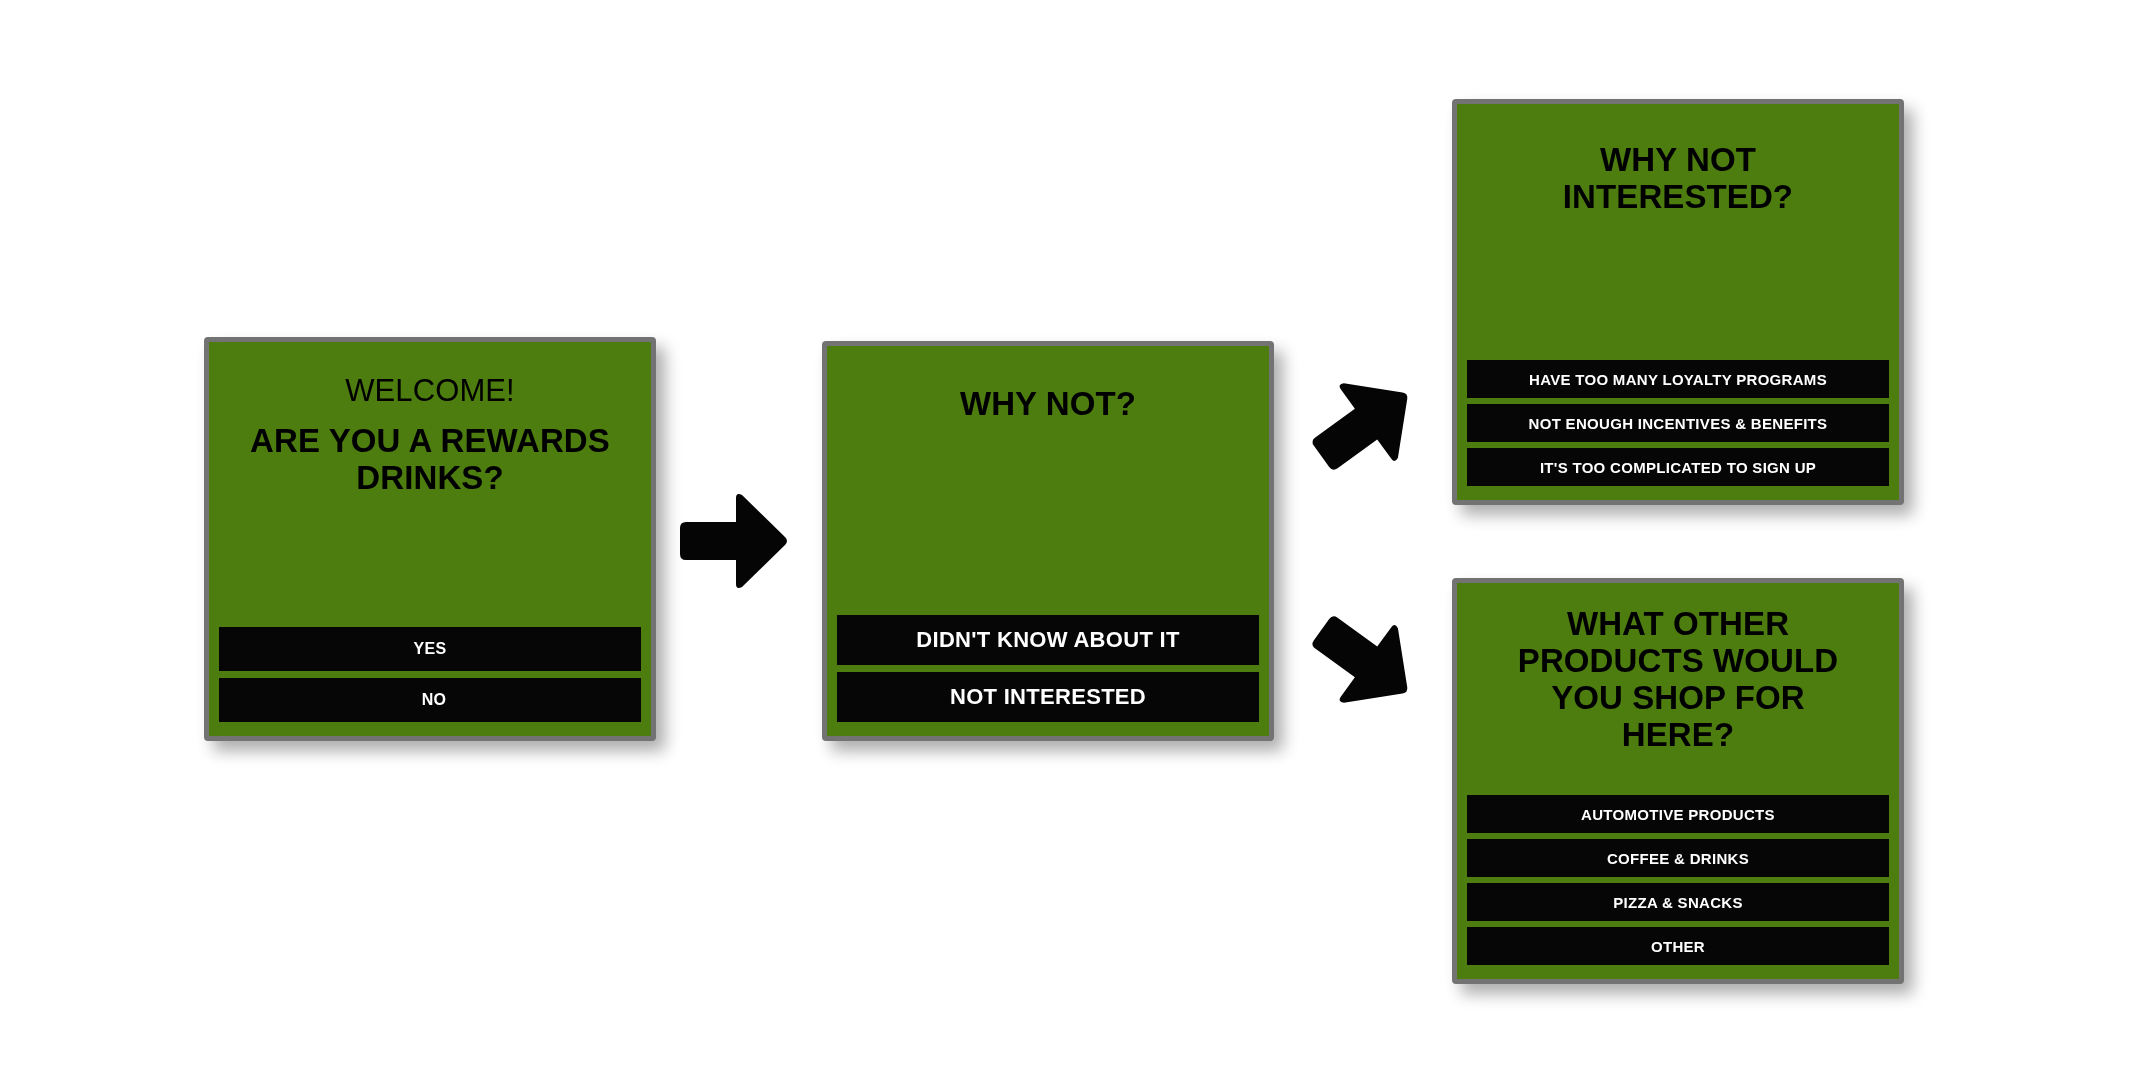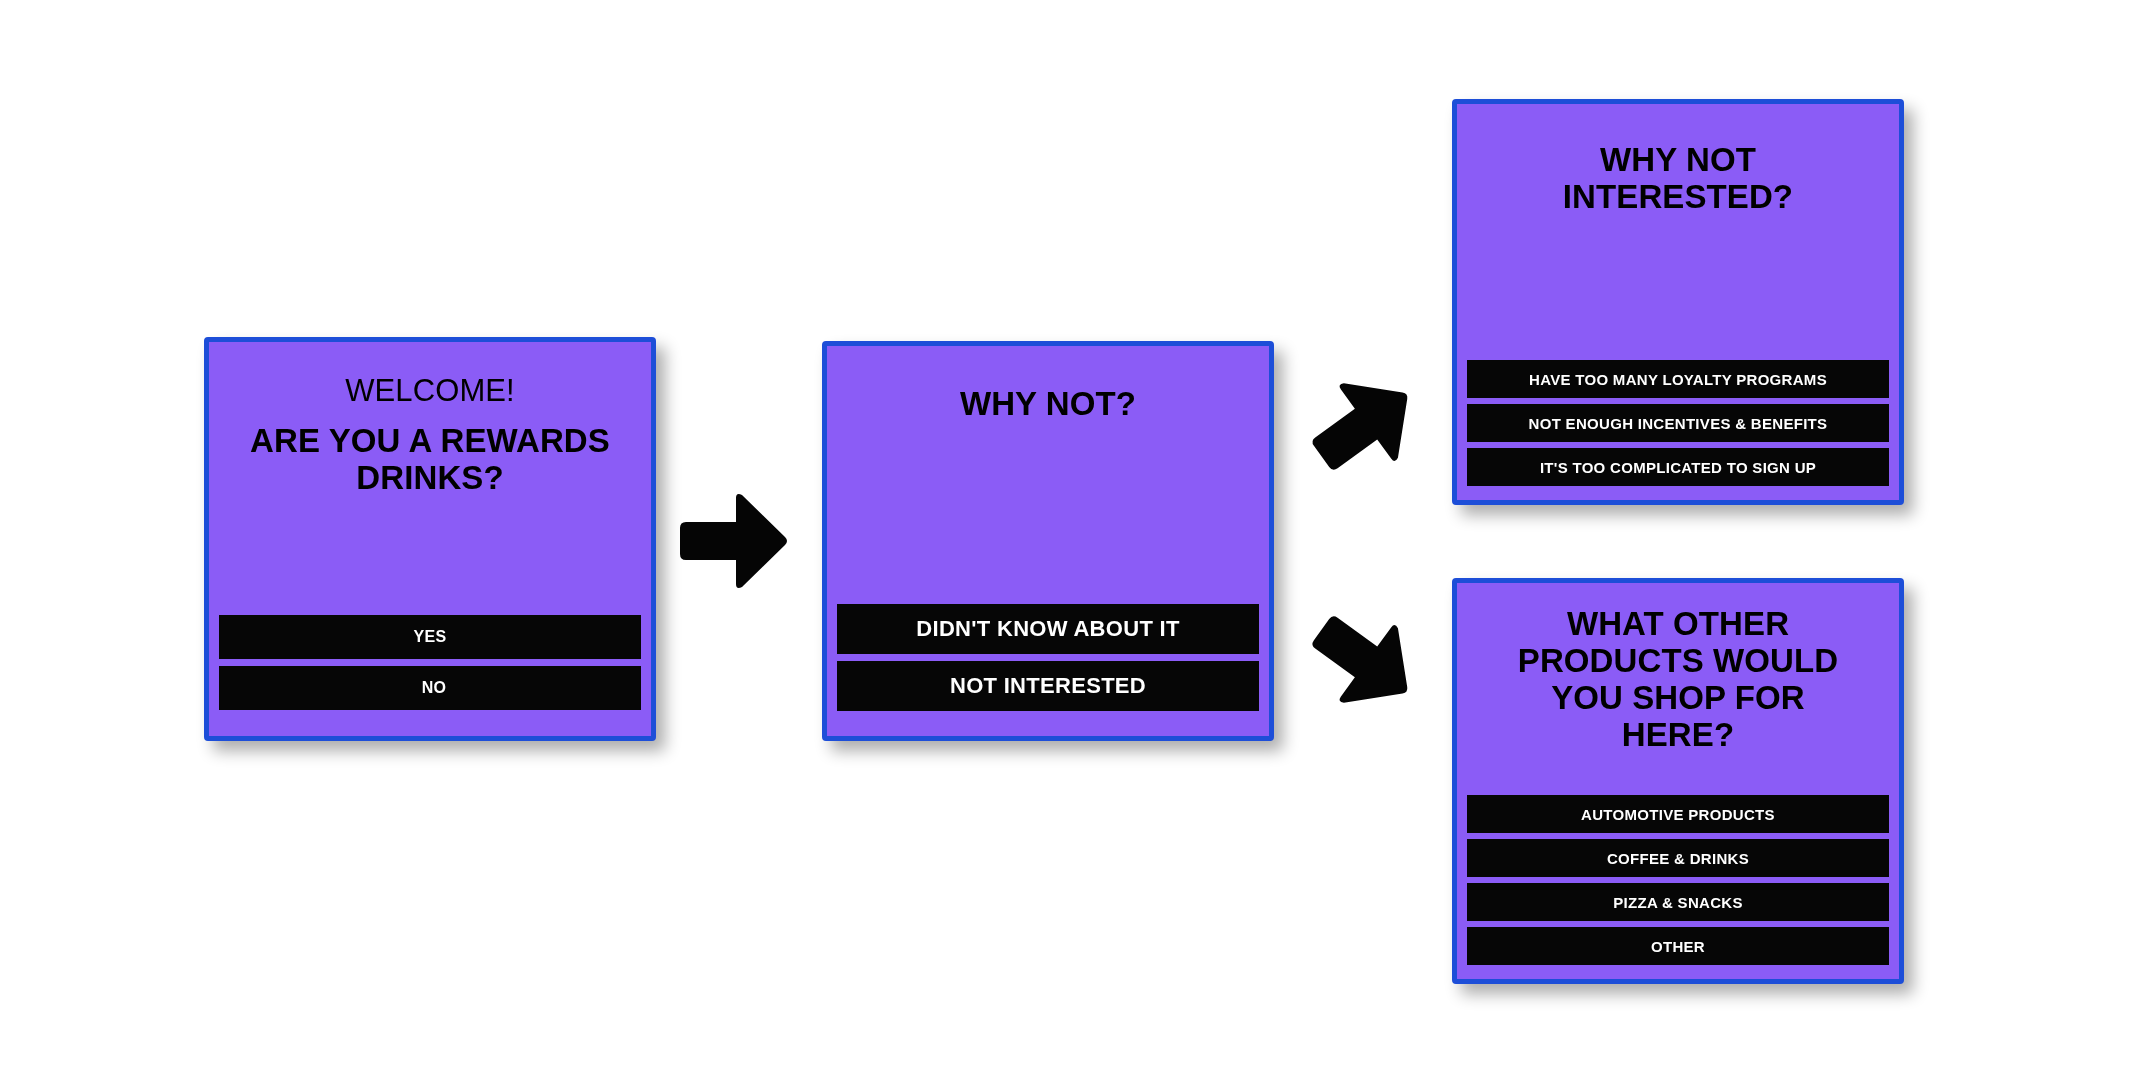--- a/index.html
+++ b/index.html
@@ -20,22 +20,22 @@
     position: absolute;
     left: 0; top: 0;
     width: 2143px;
     height: 1080px;
   }
 
   
   .card {
     position: absolute;
     box-sizing: border-box;
-    background: #8b5cf6;
-    border: 5px solid #1d4ed8;
+    background: #4d7c0f;
+    border: 5px solid #737373;
     border-radius: 4px;
     box-shadow: 9px 10px 16px rgba(0,0,0,0.32);
     display: flex;
     flex-direction: column;
     align-items: center;
   }
 
   .card-title {
     text-align: center;
     color: #000000;
@@ -86,29 +86,29 @@
     height: 404px;
     padding: 18px 0 10px 0;
   }
   #card-welcome .card-title { margin-top: 14px; }
   #card-welcome .options { padding: 0 10px 4px 10px; }
   #card-welcome .option-btn {
     height: 44px;
     font-size: 16px;
     margin-bottom: 7px;
   }
-  #card-welcome .option-btn:last-child { margin-bottom: 12px; padding-left: 8px; }
+  #card-welcome .option-btn:last-child { margin-bottom: 0; padding-left: 8px; }
 
   
   #card-whynot {
     left: 822px;
     top: 341px;
     width: 452px;
     height: 400px;
-    padding: 18px 0 21px 0;
+    padding: 18px 0 10px 0;
   }
   #card-whynot .card-title { margin-top: 22px; }
   #card-whynot .options { padding: 0 10px 4px 10px; }
   #card-whynot .option-btn {
     height: 50px;
     font-size: 22px;
     margin-bottom: 7px;
   }
   #card-whynot .option-btn:last-child { margin-bottom: 0; }
 

